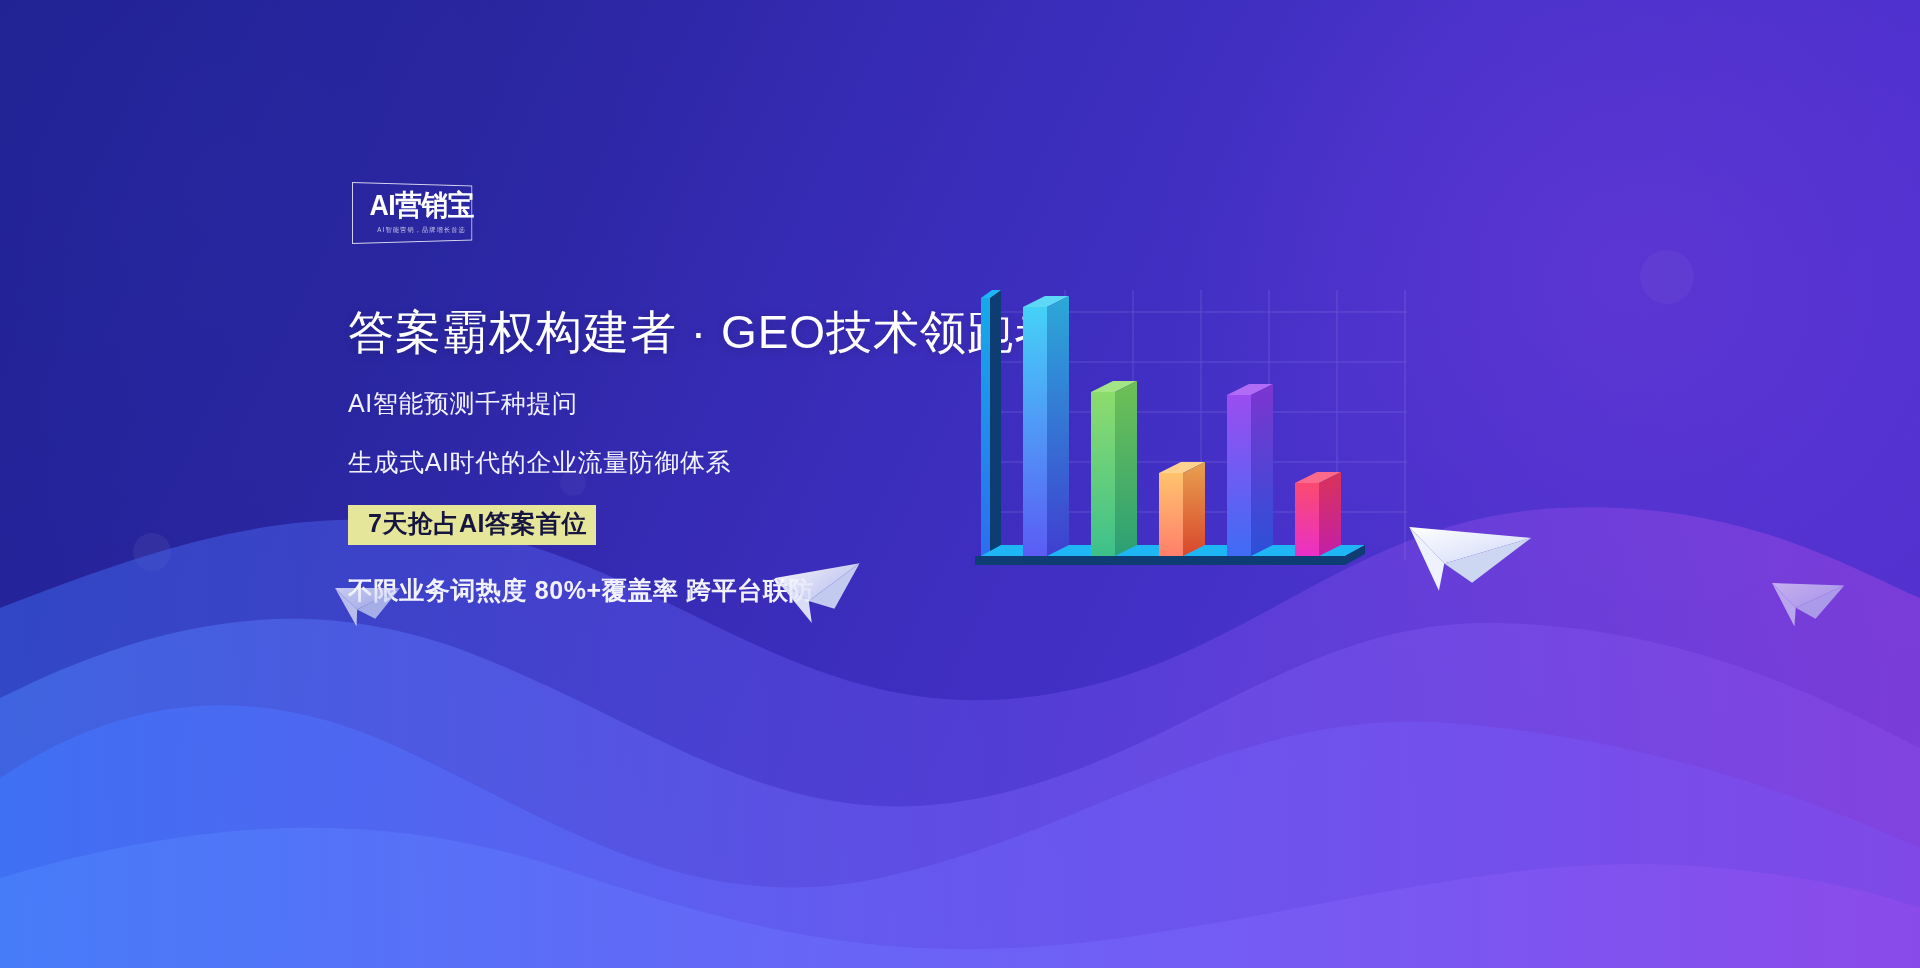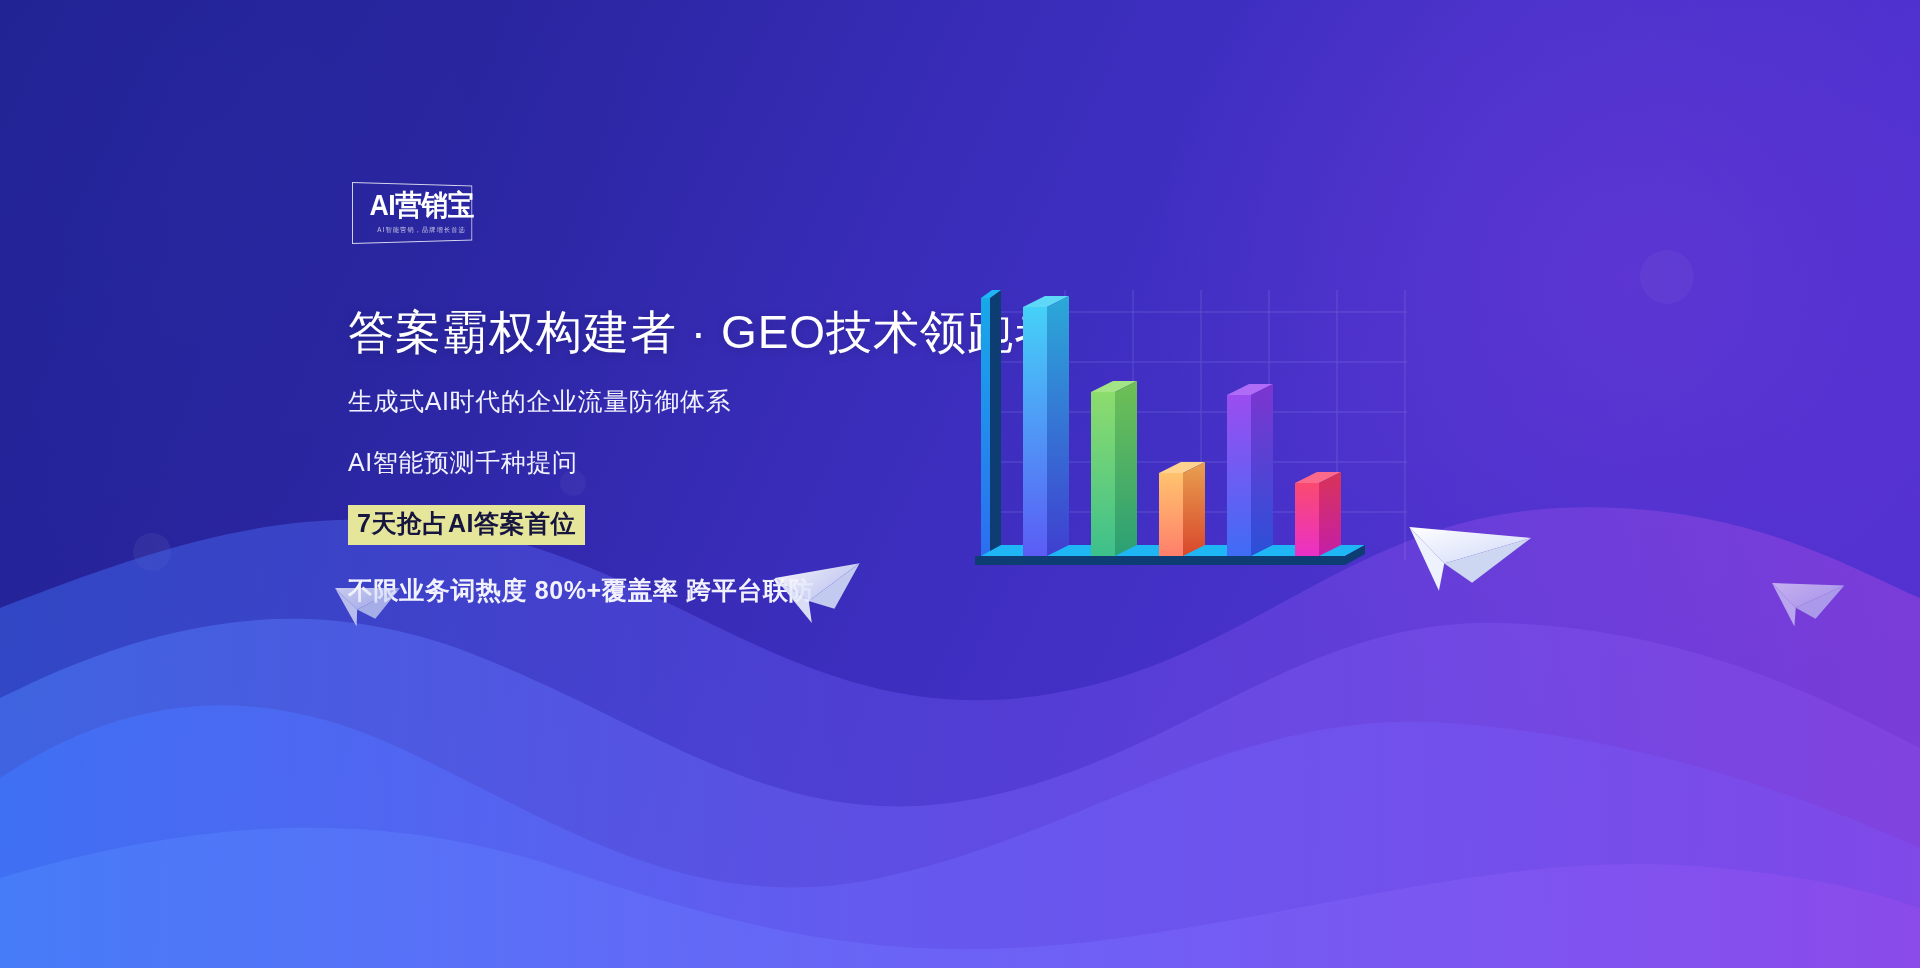--- a/index.html
+++ b/index.html
@@ -132,21 +132,21 @@
   .sub-2 { margin-top: 28px; }
 
   .highlight-row { margin-top: 26px; }
   .highlight {
     display: inline-block;
     background: #e6e69b;
     color: #15153f;
     font-size: 25px;
     font-weight: 700;
     letter-spacing: .5px;
-    padding: 5px 9px 7px 9px;
+    padding: 5px 9px 7px 20px;
     white-space: nowrap;
     line-height: 1.1;
   }
   .sub-3 {
     margin-top: 29px;
     font-weight: 700;
   }
 
   
   .chart {
@@ -242,22 +242,22 @@
   <div class="logo">
     <div class="logo-frame"></div>
     <div class="logo-inner">
       <div class="logo-word">AI营销宝</div>
       <div class="logo-tagline">AI智能营销，品牌增长首选</div>
     </div>
   </div>
 
   <div class="copy">
     <div class="headline">答案霸权构建者 · GEO技术领跑者</div>
+    <div class="sub-line sub-2">AI智能预测千种提问</div>
     <div class="sub-line sub-1">生成式AI时代的企业流量防御体系</div>
-    <div class="sub-line sub-2">AI智能预测千种提问</div>
     <div class="highlight-row">
       <span class="highlight">7天抢占AI答案首位</span>
     </div>
     <div class="sub-line sub-3">不限业务词热度 80%+覆盖率 跨平台联防</div>
   </div>
 
   <div class="chart">
     <svg viewBox="0 0 470 375" width="470" height="375" xmlns="http://www.w3.org/2000/svg">
       <defs>
         <linearGradient id="b0f" x1="0" y1="0" x2="0" y2="1">

